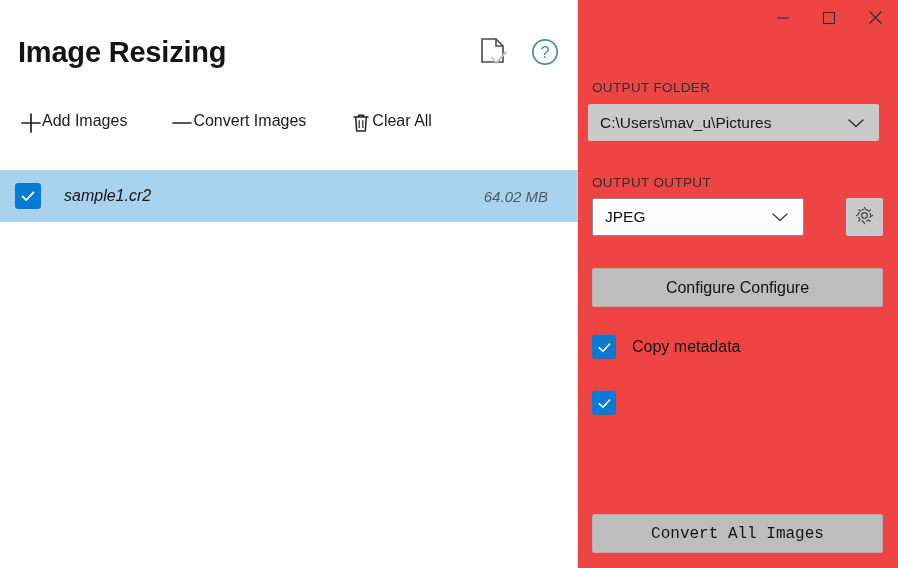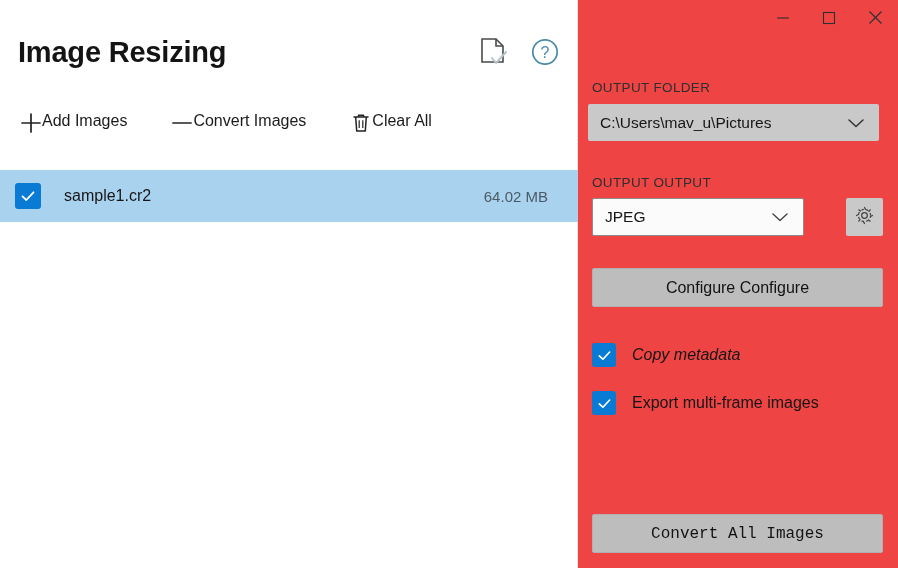--- a/index.html
+++ b/index.html
@@ -114,20 +114,21 @@
   }
   .file-row {
     position: relative;
     height: 52px;
     width: 578px;
     display: flex;
     align-items: center;
     background: #a9d2ef;
     cursor: pointer;
     box-sizing: border-box;
+    font-style: italic;
   }
   .row-check {
     margin-left: 15px;
     width: 26px;
     height: 26px;
     border-radius: 3px;
     background: #0a7bd4;
     display: flex;
     align-items: center;
     justify-content: center;
@@ -280,21 +281,21 @@
 
   .check-row {
     position: absolute;
     left: 14px;
     display: flex;
     flex-direction: row;
     align-items: center;
     gap: 16px;
     cursor: pointer;
   }
-  #copy-metadata-row { top: 343px; font-style: italic; }
+  #copy-metadata-row { top: 335px; }
   #export-multiframe-row { top: 391px; }
   .cb {
     width: 24px;
     height: 24px;
     border-radius: 3px;
     background: #0a7bd4;
     display: flex;
     align-items: center;
     justify-content: center;
     flex: none;
@@ -450,19 +451,18 @@
       </span>
       <span class="cb-label">Copy metadata</span>
     </div>
 
     <div class="check-row" id="export-multiframe-row">
       <span class="cb">
         <svg width="15" height="15" viewBox="0 0 16 16">
             <path d="M2.5 8.4 L6.3 12 L13.5 4.3" stroke="#ffffff" stroke-width="1.8" fill="none" stroke-linecap="round" stroke-linejoin="round"></path>
           </svg>
       </span>
-      <span class="cb-label">Export multi-frame images</span>
     </div>
 
     <button class="wide-btn" id="convert-all-button">Convert All Images</button>
   </div>
 
 </div>
 
 </body></html>

